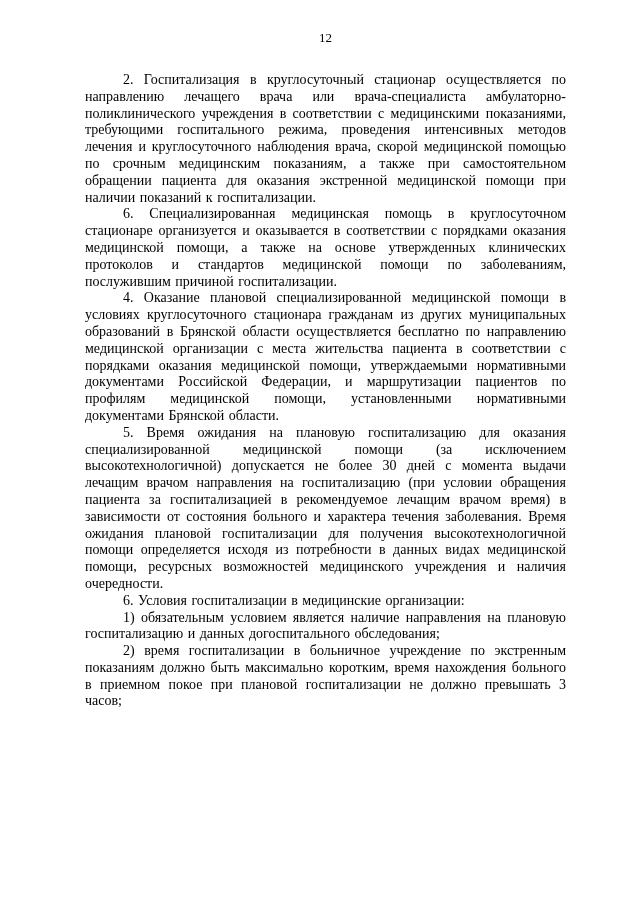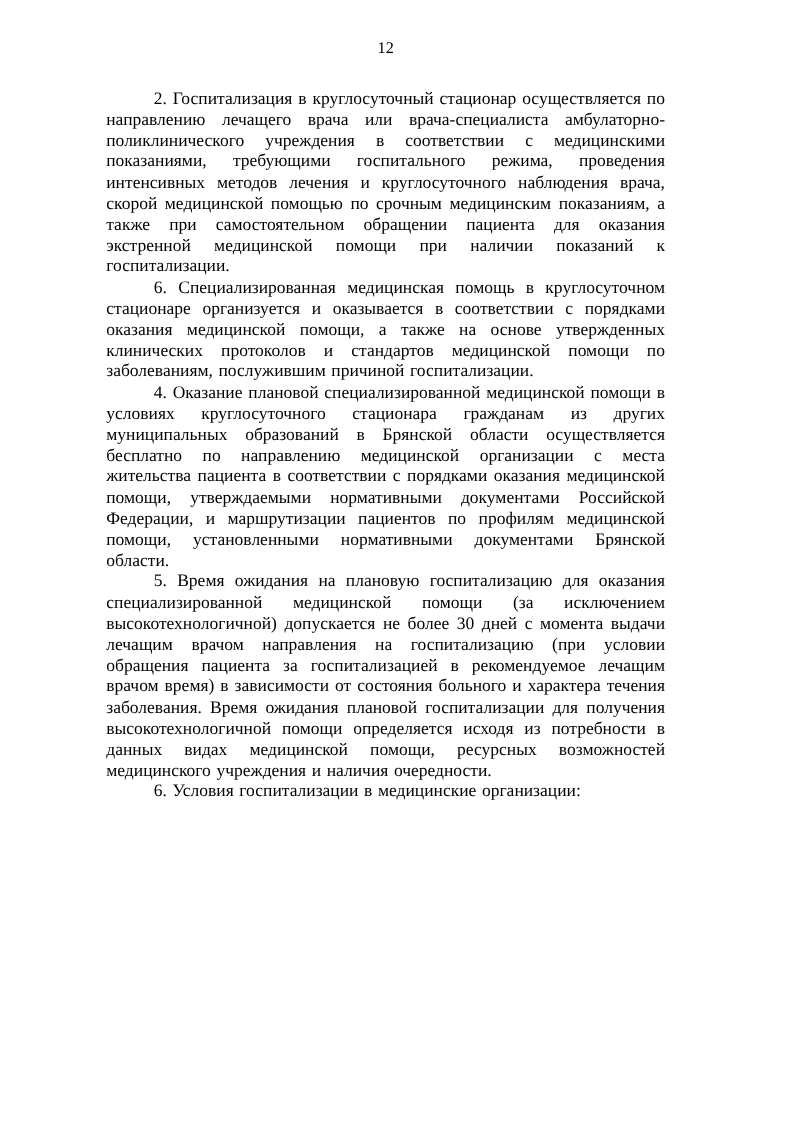--- a/index.html
+++ b/index.html
@@ -8,21 +8,21 @@
     background: #ffffff;
   }
   .page {
     position: relative;
     width: 640px;
     height: 905px;
     background: #ffffff;
     color: #000000;
     font-family: "Liberation Serif", serif;
     box-sizing: border-box;
-    padding: 30px 108px 20px 85px;
+    padding: 30px 74px 20px 85px;
     overflow: hidden;
   }
   .page-number {
     text-align: center;
     font-size: 13px;
     margin: 0 0 26px 0;
   }
   .heading {
     text-align: center;
     font-size: 14px;
@@ -46,14 +46,16 @@
 <div class="page">
   <div class="page-number">12</div>
 
 
   <div class="body-text">
     <p>2. Госпитализация в круглосуточный стационар осуществляется по направлению лечащего врача или врача-специалиста амбулаторно-поликлинического учреждения в соответствии с медицинскими показаниями, требующими госпитального режима, проведения интенсивных методов лечения и круглосуточного наблюдения врача, скорой медицинской помощью по срочным медицинским показаниям, а также при самостоятельном обращении пациента для оказания экстренной медицинской помощи при наличии показаний к госпитализации.</p>
     <p>6. Специализированная медицинская помощь в круглосуточном стационаре организуется и оказывается в соответствии с порядками оказания медицинской помощи, а также на основе утвержденных клинических протоколов и стандартов медицинской помощи по заболеваниям, послужившим причиной госпитализации.</p>
     <p>4. Оказание плановой специализированной медицинской помощи в условиях круглосуточного стационара гражданам из других муниципальных образований в Брянской области осуществляется бесплатно по направлению медицинской организации с места жительства пациента в соответствии с порядками оказания медицинской помощи, утверждаемыми нормативными документами Российской Федерации, и маршрутизации пациентов по профилям медицинской помощи, установленными нормативными документами Брянской области.</p>
     <p>5. Время ожидания на плановую госпитализацию для оказания специализированной медицинской помощи (за исключением высокотехнологичной) допускается не более 30 дней с момента выдачи лечащим врачом направления на госпитализацию (при условии обращения пациента за госпитализацией в рекомендуемое лечащим врачом время) в зависимости от состояния больного и характера течения заболевания. Время ожидания плановой госпитализации для получения высокотехнологичной помощи определяется исходя из потребности в данных видах медицинской помощи, ресурсных возможностей медицинского учреждения и наличия очередности.</p>
     <p>6. Условия госпитализации в медицинские организации:</p>
+    <p>1) обязательным условием является наличие направления на плановую госпитализацию и данных догоспитального обследования;</p>
+    <p>2) время госпитализации в больничное учреждение по экстренным показаниям должно быть максимально коротким, время нахождения больного в приемном покое при плановой госпитализации не должно превышать 3 часов;</p>
   </div>
 </div>
 
 </body></html>

